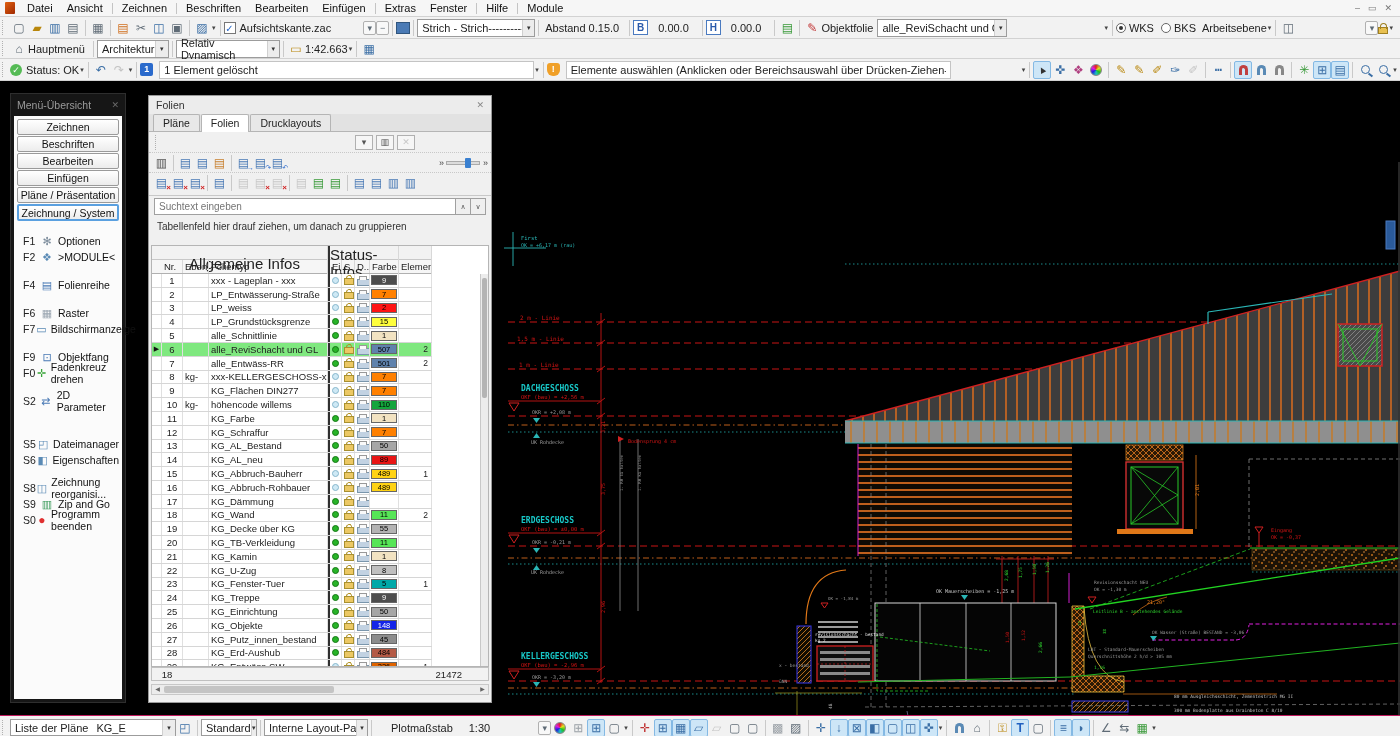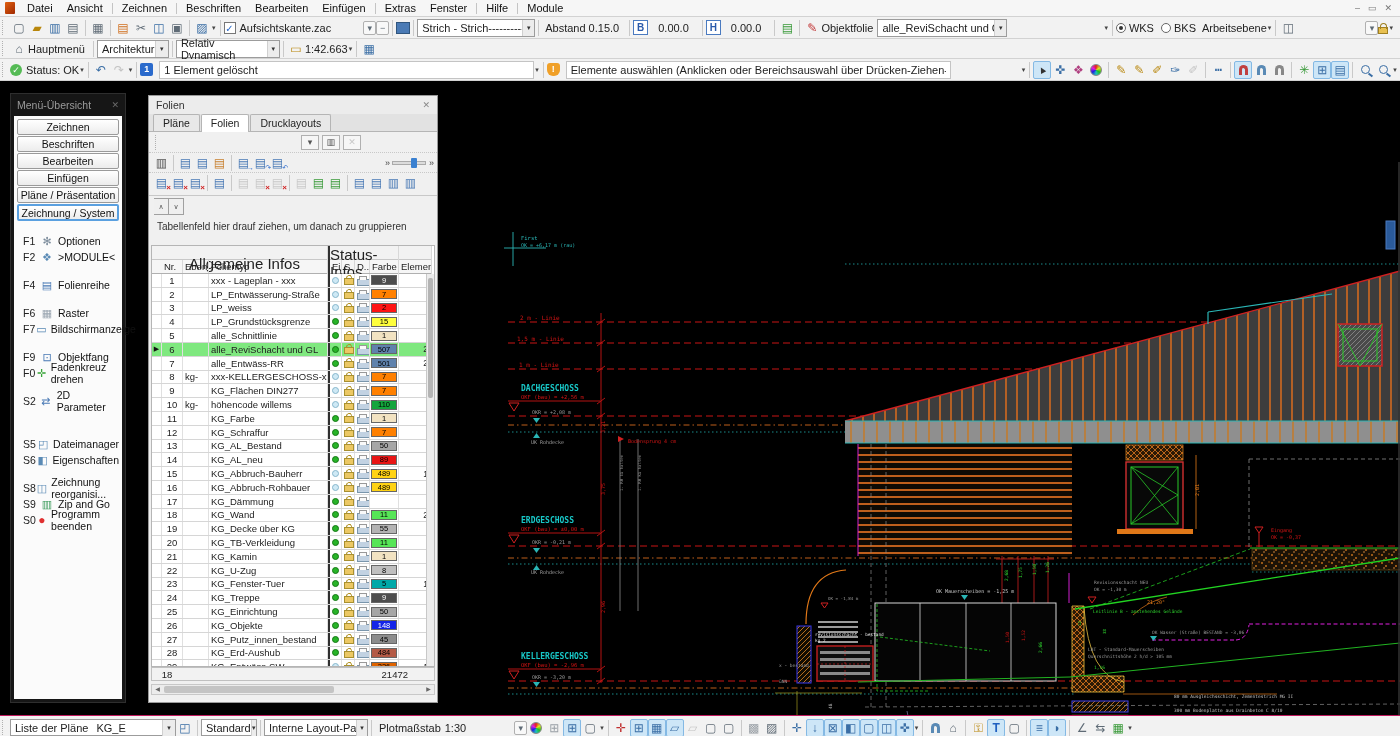--- a/index.html
+++ b/index.html
@@ -67,21 +67,21 @@
   .oi.snap::before{content:"⊡";color:#4a7ab5}
   .oi.crosshair::before{content:"✛";color:#3aa53a}
   .oi.params::before{content:"⇄";color:#4a7ab5}
   .oi.filemanager::before{content:"◰";color:#5a8ab5}
   .oi.properties::before{content:"◧";color:#5a8ab5}
   .oi.reorganize::before{content:"◫";color:#5a8ab5}
   .oi.zip::before{content:"▥";color:#3a9a5a}
   .oi.power::before{content:"●";color:#e03030;font-size:12px}
 
   
-  #flPal{position:absolute;left:148px;top:95px;width:290px;height:608px;background:#f0f0f0;border:1px solid #9a9a9a;font-size:10.5px}
+  #flPal{position:absolute;left:148px;top:95px;width:344px;height:608px;background:#f0f0f0;border:1px solid #9a9a9a;font-size:10.5px}
   #flPal .ttl{height:18px;display:flex;align-items:center;padding:0 7px;background:#ececec;color:#333}
   #flPal .ttl .x{margin-left:auto;color:#888;font-size:9px}
   #flTabs{height:18px;display:flex;align-items:flex-end;background:#e2e2e2;border-bottom:1px solid #b5b5b5;padding-left:4px}
   .ftab{padding:2px 9px;border:1px solid #b5b5b5;border-bottom:none;background:#e8e8e8;margin-right:1px;border-radius:2px 2px 0 0}
   .ftab.active{background:#fff;position:relative;top:1px;padding-bottom:3px}
   .frow-ctl{height:20px;display:flex;align-items:center;padding:0 4px}
   .frow-ctl .rt{margin-left:auto;display:flex;align-items:center;gap:3px}
   .mini{width:18px;height:15px;border:1px solid #b0b0b0;background:#f6f6f6;display:inline-flex;align-items:center;justify-content:center;font-size:9px;color:#555}
   .ptbar{height:20px;display:flex;align-items:center;padding:0 4px;border-top:1px dotted #c8c8c8}
   .li{position:relative;display:inline-flex;align-items:center;justify-content:center;width:17px;height:16px;font-size:12px;color:#4a7ab5}
@@ -735,20 +735,21 @@
       <span class="li d">▤</span>
       <span class="li g">▤</span>
       <span class="li g">▤</span>
       <span class="sep"></span>
       <span class="li">▤</span>
       <span class="li">▤</span>
       <span class="li">▥</span>
       <span class="li">▥</span>
     </div>
     <div id="flSearch">
+      <input placeholder="Suchtext eingeben" style="">
       <span class="ud">∧</span>
       <span class="ud">∨</span>
     </div>
     <div id="flHint">Tabellenfeld hier drauf ziehen, um danach zu gruppieren</div>
 
     <div id="flTable">
       <div class="tg ghead">
         <div style="border-right:none"></div>
         <div style="grid-column:2/5">Allgemeine Infos</div>
         <div style="grid-column:5/9" class="hdiv">Status-Infos</div>
@@ -1345,21 +1346,21 @@
     <span class="combo" style="width:56px;height:17px">
       <span>Standard</span>
       <span class="cv">▾</span>
     </span>
     <span class="sep"></span>
     <span class="combo" style="width:104px;height:17px">
       <span style="overflow:hidden;white-space:nowrap">Interne Layout-Palett</span>
       <span class="cv">▾</span>
     </span>
     <span class="sep"></span>
-    <span style="margin:0 4px">Plotmaßstab</span>
+    <span style="margin:0 16px">Plotmaßstab</span>
     <span>1:30</span>
     <span style="width:48px"></span>
     <span class="ico small" style="border-color:#b0b0b0;background:#f8f8f8">▾</span>
     <span class="ico">
         <span class="wheel"></span>
       </span>
     <span class="ico c-gy">⊞</span>
     <span class="ico act c-bl">⊞</span>
     <span class="ico">▢</span>
     <span class="caret">▾</span>

